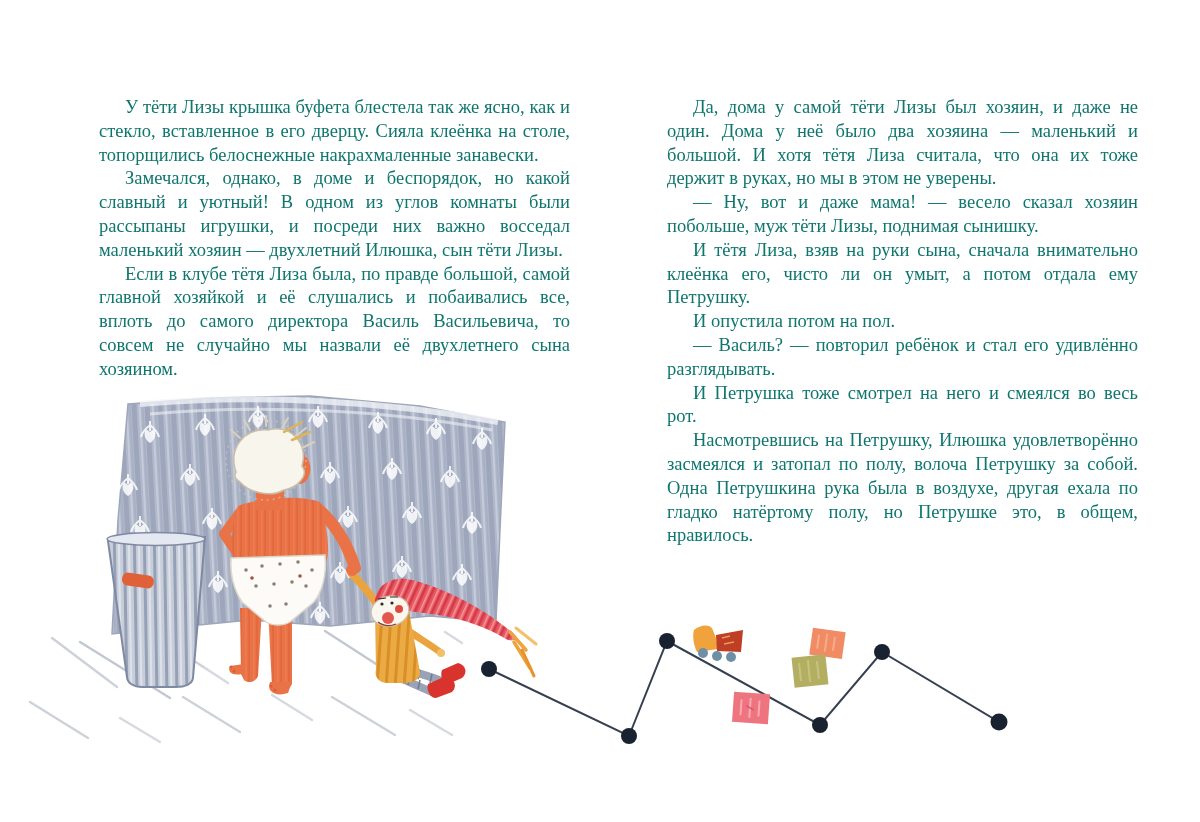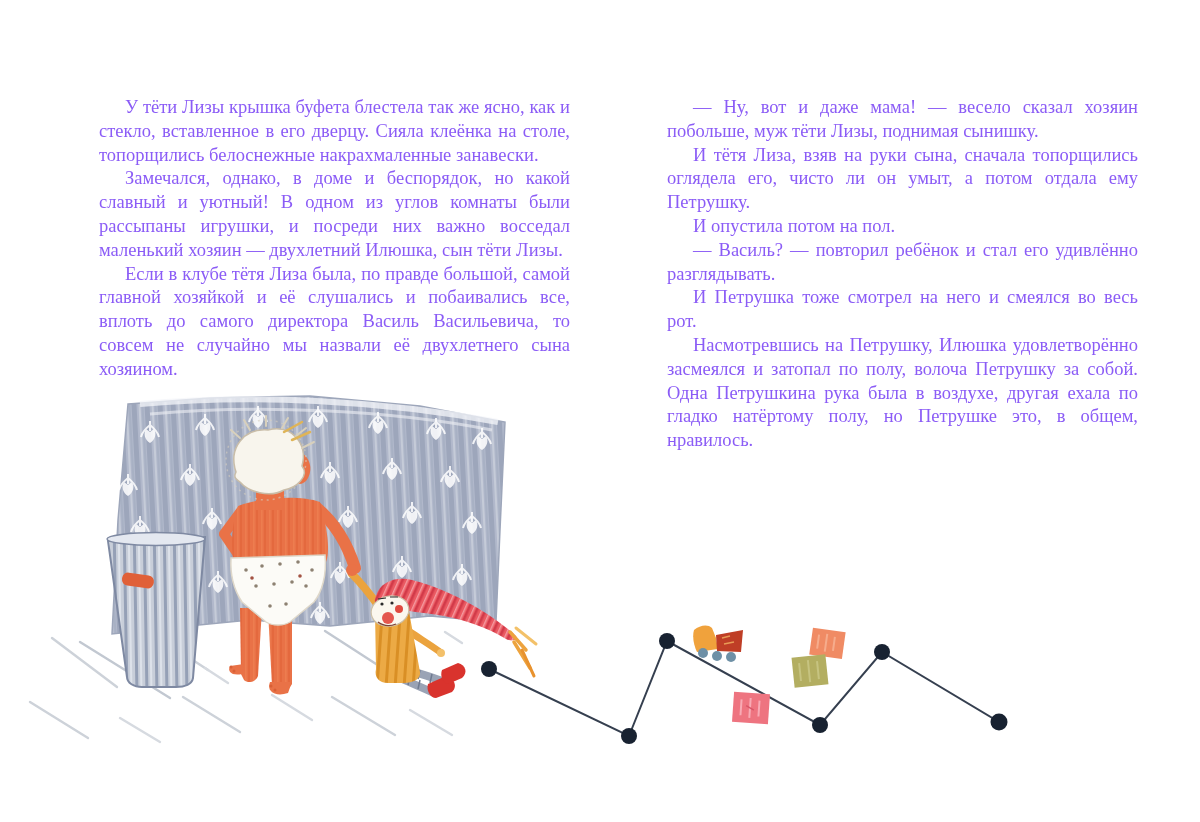--- a/index.html
+++ b/index.html
@@ -1,42 +1,43 @@
 <!DOCTYPE html>
 <html><head>
 <meta charset="utf-8">
 <style>
   html,body{margin:0;padding:0;background:#9a9a9a;}
   .spread{
     position:relative;width:1200px;height:822px;background:#ffffff;overflow:hidden;
     font-family:"Liberation Serif","DejaVu Serif",serif;
   }
   .text-block{
-    position:absolute;width:471px;color:#8b5cf6;
+    position:absolute;width:471px;color:#0f766e;
     font-size:18.5px;line-height:23.8px;text-align:justify;
   }
   .text-block p{margin:0;text-indent:26px;}
   #left-text{left:99px;top:96px;}
   #right-text{left:667px;top:96px;}
   .illustration{position:absolute;left:0;top:380px;}
 </style>
 </head>
 <body>
 
 <div class="spread">
 
   <div id="left-text" class="text-block">
       <p>У тёти Лизы крышка буфета блестела так же ясно, как и стекло, вставленное в его дверцу. Сияла клеёнка на столе, топорщились белоснежные накрахмаленные занавески.</p>
       <p>Замечался, однако, в доме и беспорядок, но какой славный и уютный! В одном из углов комнаты были рассыпаны игрушки, и посреди них важно восседал маленький хозяин — двухлетний Илюшка, сын тёти Лизы.</p>
       <p>Если в клубе тётя Лиза была, по правде большой, самой главной хозяйкой и её слушались и побаивались все, вплоть до самого директора Василь Васильевича, то совсем не случайно мы назвали её двухлетнего сына хозяином.</p>
     </div>
 
   <div id="right-text" class="text-block">
+      <p>Да, дома у самой тёти Лизы был хозяин, и даже не один. Дома у неё было два хозяина — маленький и большой. И хотя тётя Лиза считала, что она их тоже держит в руках, но мы в этом не уверены.</p>
       <p>— Ну, вот и даже мама! — весело сказал хозяин побольше, муж тёти Лизы, поднимая сынишку.</p>
-      <p>И тётя Лиза, взяв на руки сына, сначала топорщились оглядела его, чисто ли он умыт, а потом отдала ему Петрушку.</p>
+      <p>И тётя Лиза, взяв на руки сына, сначала внимательно клеёнка его, чисто ли он умыт, а потом отдала ему Петрушку.</p>
       <p>И опустила потом на пол.</p>
       <p>— Василь? — повторил ребёнок и стал его удивлённо разглядывать.</p>
       <p>И Петрушка тоже смотрел на него и смеялся во весь рот.</p>
       <p>Насмотревшись на Петрушку, Илюшка удовлетворённо засмеялся и затопал по полу, волоча Петрушку за собой. Одна Петрушкина рука была в воздухе, другая ехала по гладко натёртому полу, но Петрушке это, в общем, нравилось.</p>
     </div>
 
   <svg class="illustration" width="1200" height="442" viewBox="0 0 1200 442">
     <defs>
       <pattern id="curtainStripes" width="13" height="24" patternUnits="userSpaceOnUse" patternTransform="rotate(-3)">
         <rect width="13" height="24" fill="#aeb6c9"></rect>

